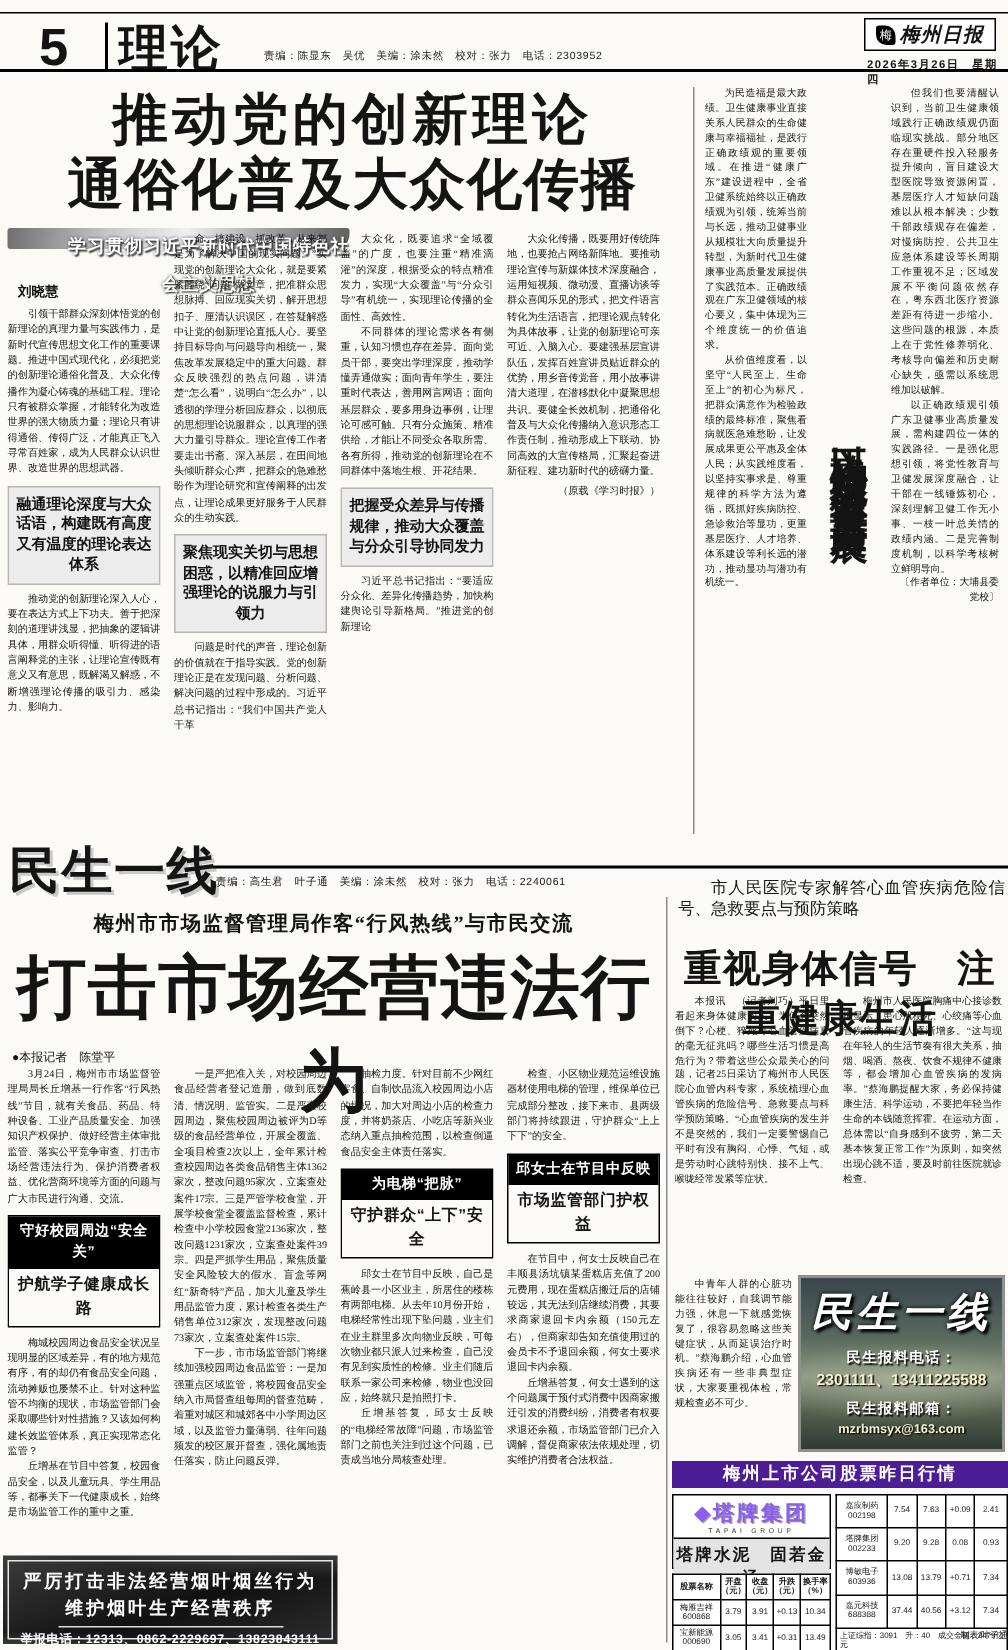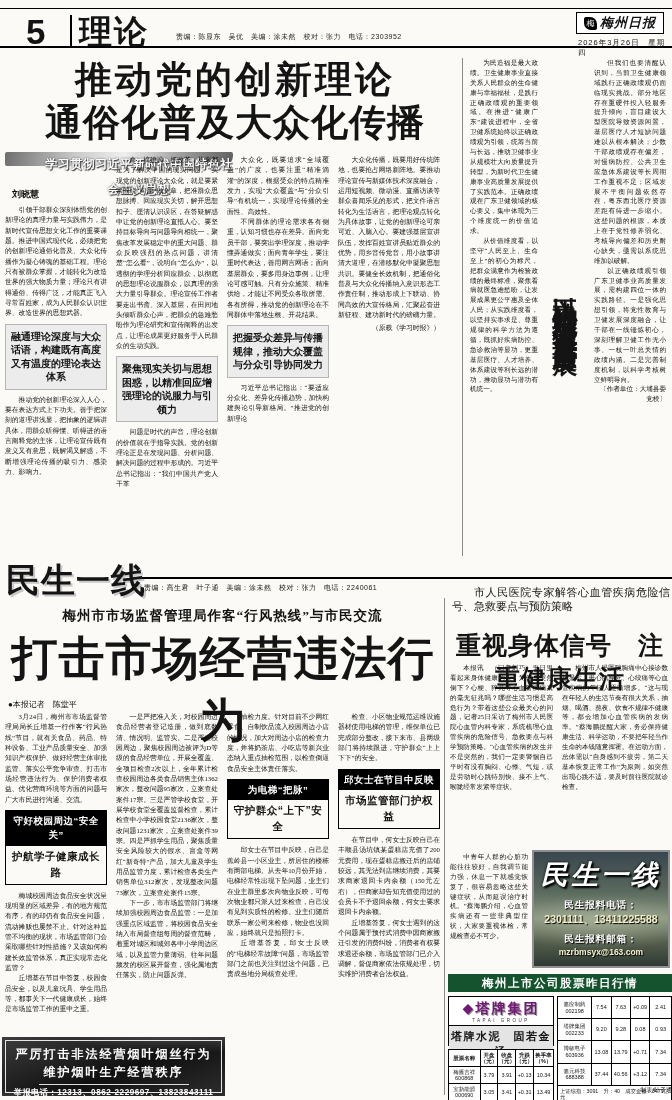--- a/index.html
+++ b/index.html
@@ -14,21 +14,21 @@
   .pagenum { left:26px; top:12px; font-size:35px; font-weight:bold; }
   .pn-div { left:70px; top:15px; width:2px; height:33px; }
   .sec-title { left:79px; top:10px; font-size:33px; font-weight:900; letter-spacing:2px; }
   .hd-byline { left:176px; top:32px; font-size:7px; color:#222; letter-spacing:0.5px; }
   .mast-box { left:576px; top:12px; width:88px; height:22px; border:1px solid #000;
               display:flex; align-items:center; justify-content:center; gap:3px; background:#fff; }
   .mast-icon { width:13px; height:13px; background:#000; color:#fff; font-size:8px;
                display:inline-flex; align-items:center; justify-content:center;
                border-radius:2px 7px 2px 7px; }
   .mast-name { font-size:13px; font-weight:bold; font-style:italic; letter-spacing:1px; }
-  .hd-date { left:578px; top:38px; font-size:7.5px; letter-spacing:1px; }
+  .hd-date { left:578px; top:38px; font-size:7.5px; letter-spacing:1px;font-weight:bold; }
 
   
   .t-h1 { left:20px; top:55px; width:430px; text-align:center; font-size:37px; font-weight:900; letter-spacing:3px; }
   .t-h2 { left:20px; top:98px; width:430px; text-align:center; font-size:37px; font-weight:900; letter-spacing:1px; }
   .t-banner { left:5px; top:152px; width:228px; height:14px; text-align:center; line-height:25px;
               font-size:12px; font-weight:bold; color:#fff; letter-spacing:0.5px;
               background:linear-gradient(100deg,#6e6e6e,#c8c8c8 30%,#efefef 52%,#9a9a9a 78%,#5f5f5f);
               text-shadow:1px 1px 1px #333,0 0 2px #444; border-radius:2px 2px 10px 2px;padding-left:40px; }
   .t-author { left:12px; top:188px; font-size:9px; font-weight:bold; }
 
@@ -86,24 +86,24 @@
       background:
         radial-gradient(ellipse 120% 40% at 50% 62%, rgba(220,225,200,.35), transparent 60%),
         linear-gradient(180deg,#39464e 0%,#5a6a5e 35%,#8a967f 58%,#55604e 78%,#2e3a33 100%); }
   .hl-title { font-size:27px; font-weight:900; font-style:italic; letter-spacing:3px; margin-top:5px;
               text-shadow:2px 2px 2px #000,0 0 3px #000; }
   .hl-label { font-size:9.5px; font-weight:bold; margin-top:6px; text-shadow:1px 1px 1px #000; letter-spacing:1px; }
   .hl-val { font-size:10.5px; font-weight:bold; color:#f3efca; text-shadow:1px 1px 1px #000; margin-top:1px; }
   .hl-email { font-size:8.5px; }
 
   
-  .stk-title { left:448px; top:974px; width:224px; height:18px; background:#14532d; color:#fff;
+  .stk-title { left:448px; top:974px; width:224px; height:18px; background:#4c1d95; color:#fff;
                font-weight:bold; font-size:11.5px; line-height:18px; text-align:center; letter-spacing:1.5px; }
   .tapai { left:448px; top:996px; width:106px; height:50px; border:1px solid #000; text-align:center; background:#fff; }
-  .tapai-name { font-size:14px; font-weight:900; letter-spacing:2px; margin-top:3px; color:#701a75; text-shadow:1px 1px 0 #9c9c9c; }
+  .tapai-name { font-size:14px; font-weight:900; letter-spacing:2px; margin-top:3px; color:#8b5cf6; text-shadow:1px 1px 0 #9c9c9c; }
   .tapai-en { font-size:4.5px; letter-spacing:2.5px; color:#333; }
   .tapai-slogan { border-top:1px solid #000; margin-top:2px; background:#e4e4e4; font-weight:bold;
                   font-size:11px; padding:2.5px 0; letter-spacing:1.5px; }
   .stk { width:100%; border-collapse:collapse; font-size:5.5px; table-layout:fixed;
          font-family:"Liberation Sans","DejaVu Sans",sans-serif; background:#fff; }
   .stk th, .stk td { border:1px solid #000; text-align:center; padding:1.5px 0; white-space:pre-line; line-height:1.2; }
   .stk th { font-weight:bold; }
   .stk-left { left:448px; top:1049px; width:106px; }
   .stk-right { left:557px; top:996px; width:115px; }
   .stk-right td { padding:4px 0; }

